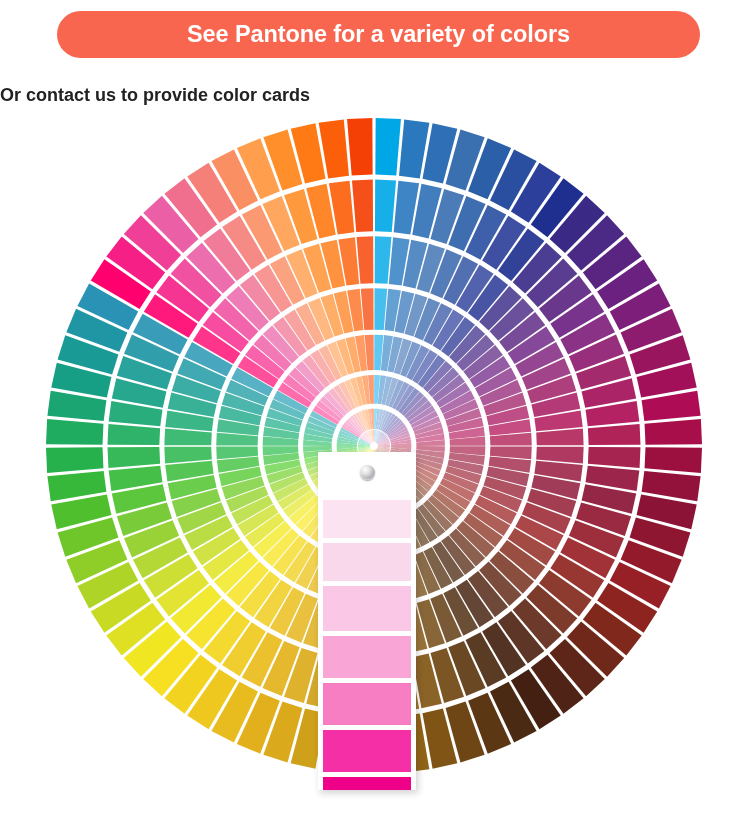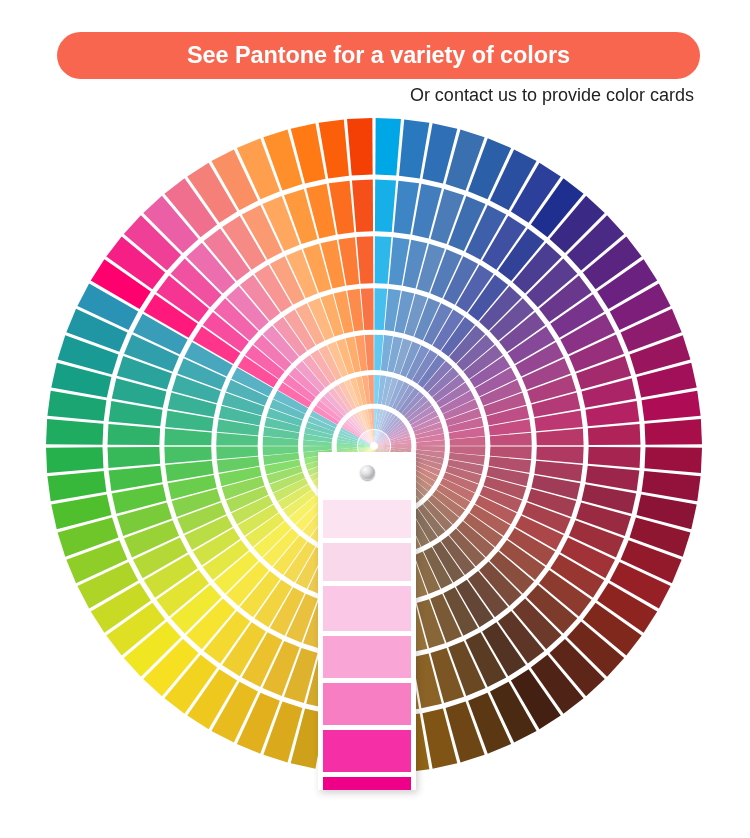--- a/index.html
+++ b/index.html
@@ -18,43 +18,44 @@
 
   
   #header {
     position: absolute;
     left: 0; top: 0;
     width: 750px;
     height: 120px;
   }
   #banner {
     position: absolute;
-    left: 57px; top: 32px;
+    left: 57px; top: 11px;
     width: 643px; height: 47px;
     border-radius: 24px;
     display: flex;
     align-items: center;
     justify-content: center;
   }
   #banner-label {
     font-size: 23.5px;
     font-weight: bold;
     color: #ffffff;
     letter-spacing: -0.1px;
     white-space: nowrap;
     font-family: "Liberation Sans", sans-serif;
   }
   #subtitle {
     position: absolute;
     left: 0; top: 85px;
     width: 694px;
-    text-align: right;
+    text-align: left;
     font-size: 18px;
     color: #222222;
     font-family: "Liberation Sans", sans-serif;
+    font-weight: bold;
   }
 
   
   #wheel-wrap {
     position: absolute;
     left: 0; top: 0;
     width: 750px; height: 838px;
     pointer-events: none;
   }
   #wheel-svg { display: block; }

